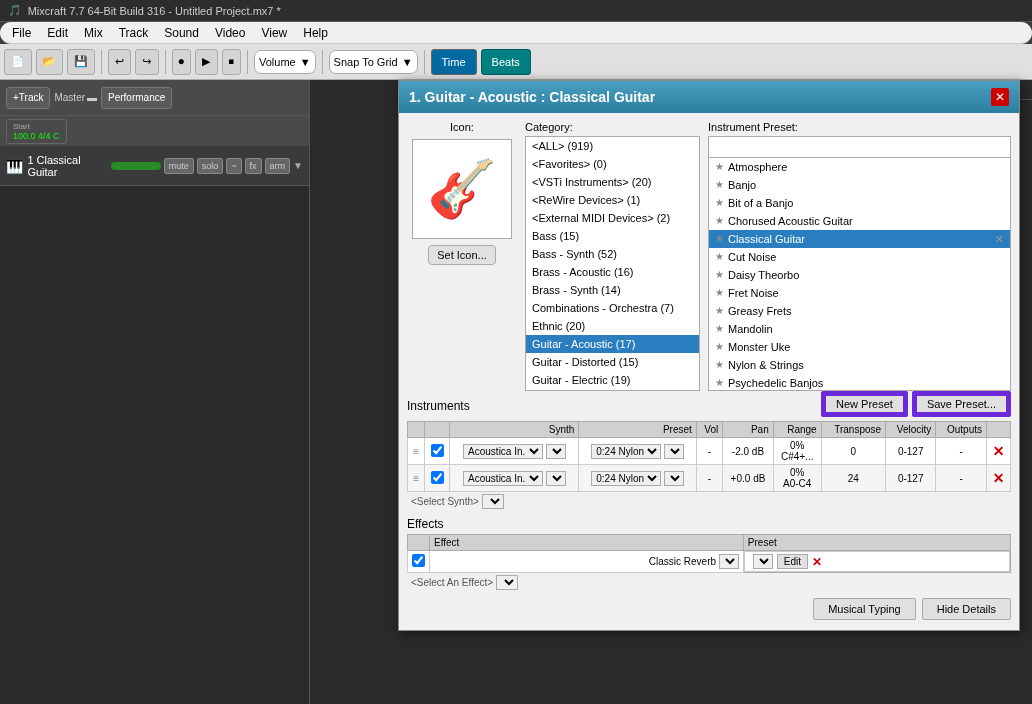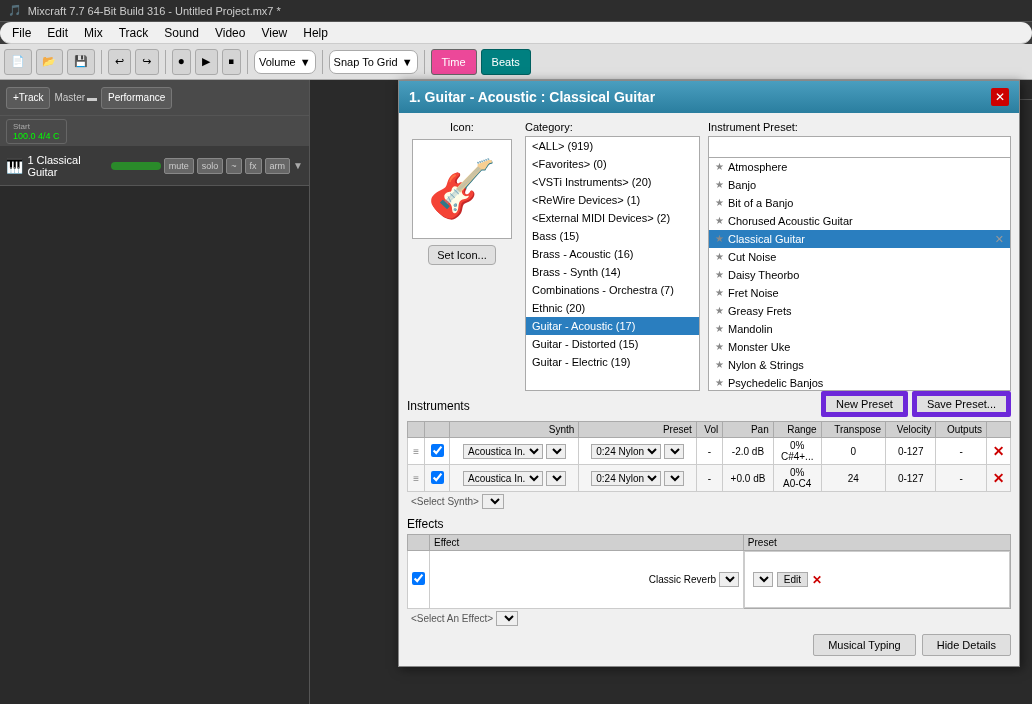--- a/index.html
+++ b/index.html
@@ -11,21 +11,21 @@
     
     #menubar { background: #f0f0f0; height: 22px; display: flex; align-items: center; padding: 0 4px; color: #000; border-bottom: 1px solid #ccc; border-radius: 11px; }
     .menu-item { padding: 2px 8px; cursor: pointer; font-size: 12px; }
 
     
     #toolbar { background: #e0e0e0; height: 36px; display: flex; align-items: center; padding: 0 4px; gap: 4px; border-bottom: 1px solid #aaa; }
     .toolbar-btn { background: #d4d4d4; border: 1px solid #aaa; border-radius: 3px; padding: 3px 6px; cursor: pointer; font-size: 11px; color: #000; height: 26px; display: flex; align-items: center; }
     .toolbar-sep { width: 1px; height: 24px; background: #aaa; margin: 0 2px; }
     .toolbar-dropdown { background: #fff; border: 1px solid #aaa; border-radius: 7px; padding: 2px 4px; height: 24px; display: flex; align-items: center; gap: 4px; font-size: 11px; color: #000; cursor: pointer; }
     .toolbar-teal { background: #008080; color: #fff; border: 1px solid #006060; border-radius: 3px; padding: 3px 10px; height: 26px; cursor: pointer; font-size: 11px; }
-    .toolbar-gray { background: #ec4899; color: #fff; border: 1px solid #666; border-radius: 3px; padding: 3px 10px; height: 26px; cursor: pointer; font-size: 11px; }
+    .toolbar-gray { background: #0369a1; color: #fff; border: 1px solid #666; border-radius: 3px; padding: 3px 10px; height: 26px; cursor: pointer; font-size: 11px; }
 
     
     #main { display: flex; height: calc(704px - 22px - 22px - 36px); }
 
     
     #left-panel { width: 310px; background: #3a3a3a; border-right: 1px solid #555; display: flex; flex-direction: column; }
     #track-header { background: #4a4a4a; height: 36px; display: flex; align-items: center; padding: 0 6px; gap: 4px; border-bottom: 1px solid #555; }
     .track-btn { background: #5a5a5a; border: 1px solid #777; border-radius: 3px; padding: 2px 6px; cursor: pointer; font-size: 10px; color: #fff; height: 22px; display: flex; align-items: center; }
     .track-row { background: #3a3a3a; height: 40px; display: flex; align-items: center; padding: 0 6px; border-bottom: 1px solid #555; }
     .track-label { color: #fff; font-size: 11px; margin-right: 6px; }
@@ -64,21 +64,21 @@
     .instr-btn { background: #e0e0e0; border: 5px solid #6d28d9; padding: 2px 10px; cursor: pointer; font-size: 11px; border-radius: 2px; color: #000; }
     .instr-table { width: 100%; border-collapse: collapse; font-size: 10px; background: #f8f8f8; border: 1px solid #aaa; }
     .instr-table th { background: #d0d0d0; border: 1px solid #aaa; padding: 2px 4px; text-align: right; font-weight: normal; color: #000; }
     .instr-table td { border: 1px solid #ccc; padding: 2px 4px; text-align: center; color: #000; background: #fff; }
     .instr-table tr:nth-child(even) td { background: #f5f5f5; }
     .del-btn { background: none; border: none; color: #cc0000; cursor: pointer; font-size: 14px; font-weight: bold; }
 
     
     .effects-table { width: 100%; border-collapse: collapse; font-size: 10px; background: #f8f8f8; border: 1px solid #aaa; }
     .effects-table th { background: #d0d0d0; border: 1px solid #aaa; padding: 2px 4px; text-align: left; font-weight: normal; color: #000; }
-    .effects-table td { border: 1px solid #ccc; padding: 20px 4px; color: #000; background: #fff; }
+    .effects-table td { border: 1px solid #ccc; padding: 2px 4px; color: #000; background: #fff; }
 
     
     .dialog-footer { display: flex; justify-content: flex-end; gap: 6px; padding: 6px 0 2px 0; }
     .footer-btn { background: #e0e0e0; border: 1px solid #aaa; padding: 4px 14px; cursor: pointer; font-size: 11px; border-radius: 2px; color: #000; }
 
     
     #timeline { background: #2a2a2a; height: 20px; margin-left: 310px; border-bottom: 1px solid #555; }
 
     
     .pos-indicator { background: #4a4a4a; border: 1px solid #666; border-radius: 3px; padding: 2px 6px; font-size: 10px; color: #0f0; }
@@ -197,20 +197,21 @@
 
       <div class="category-col">
         <div class="col-header">Category:</div>
         <div class="list-box" id="category-list">
             <div class="list-item">&lt;ALL&gt; (919)</div>
             <div class="list-item">&lt;Favorites&gt; (0)</div>
             <div class="list-item">&lt;VSTi Instruments&gt; (20)</div>
             <div class="list-item">&lt;ReWire Devices&gt; (1)</div>
             <div class="list-item">&lt;External MIDI Devices&gt; (2)</div>
             <div class="list-item">Bass (15)</div>
+            <div class="list-item">Bass - Synth (52)</div>
             <div class="list-item">Brass - Acoustic (16)</div>
             <div class="list-item">Brass - Synth (14)</div>
             <div class="list-item">Combinations - Orchestra (7)</div>
             <div class="list-item">Ethnic (20)</div>
             <div class="list-item selected">Guitar - Acoustic (17)</div>
             <div class="list-item">Guitar - Distorted (15)</div>
             <div class="list-item">Guitar - Electric (19)</div>
           </div>
       </div>
 

